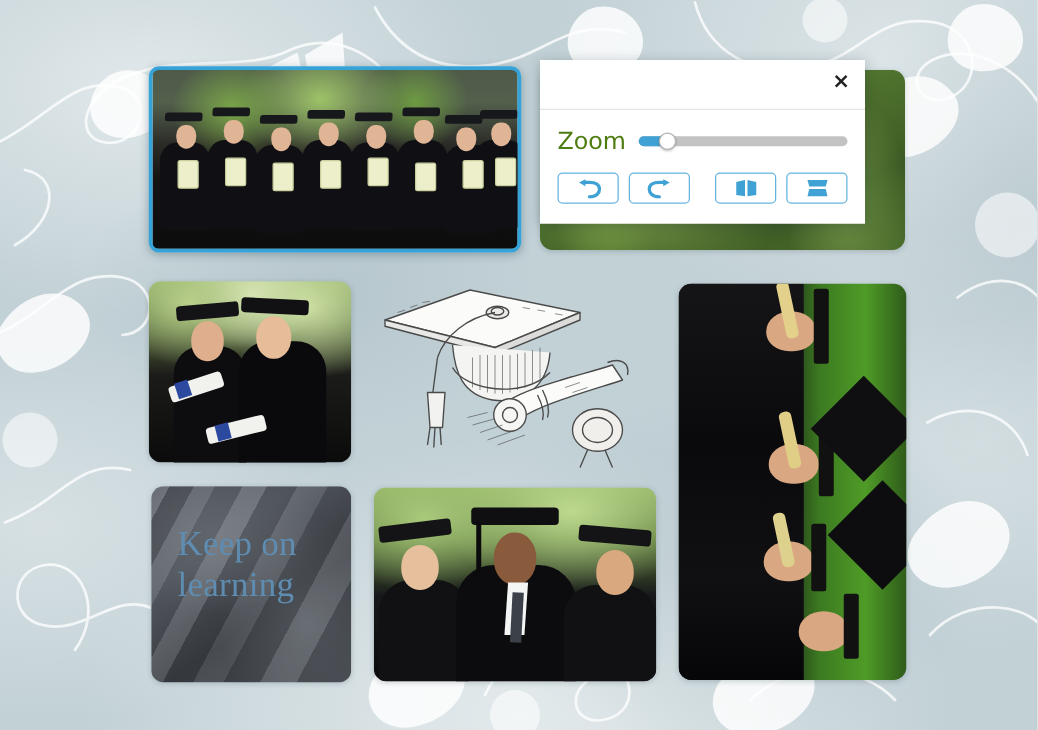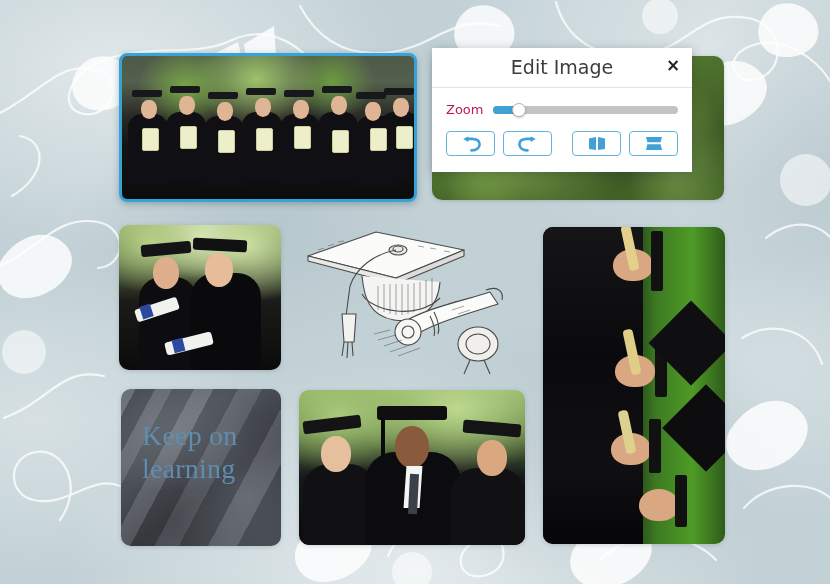--- a/index.html
+++ b/index.html
@@ -205,22 +205,22 @@
     font-size: 17px;
     font-weight: bold;
     color: #222;
     cursor: pointer;
     font-family: "DejaVu Sans", sans-serif;
   }
   .dlg-body { padding: 14px 14px 16px 14px; }
 
   .zoom-row { display: flex; align-items: center; gap: 10px; }
   .zoom-label {
-    font-size: 13px;
-    color: #be185d;
+    font-size: 19px;
+    color: #4d7c0f;
     font-family: "DejaVu Sans", sans-serif;
   }
   .slider {
     position: relative;
     flex: 1;
     height: 8px;
     background: #c3c3c3;
     border-radius: 4px;
   }
   .slider-fill {
@@ -449,21 +449,20 @@
       <div style="position:absolute;left:164px;top:32px;width:58px;height:13px;background:#141416;border-radius:3px;transform:rotate(5deg);"></div>
       <div style="position:absolute;left:82px; top:28px;width:4px;height:44px;background:#0b0b0d;"></div>
       <div style="position:absolute;left:106px;top:76px;width:16px;height:42px;background:#f4f5f5;transform:skewX(-4deg);"></div>
       <div style="position:absolute;left:110px;top:84px;width:9px;height:40px;background:#3b4049;transform:rotate(3deg);"></div>
     </div>
   </div>
 
   <div id="edit-dialog">
 
     <div class="dlg-titlebar">
-      <div class="dlg-title">Edit Image</div>
       <div class="dlg-close">×</div>
     </div>
 
     <div class="dlg-body">
 
       <div class="zoom-row">
         <span class="zoom-label">Zoom</span>
         <div class="slider">
           <div class="slider-fill" style="width: 14%;"></div>
           <div class="slider-handle" style="left: 14%;"></div>

